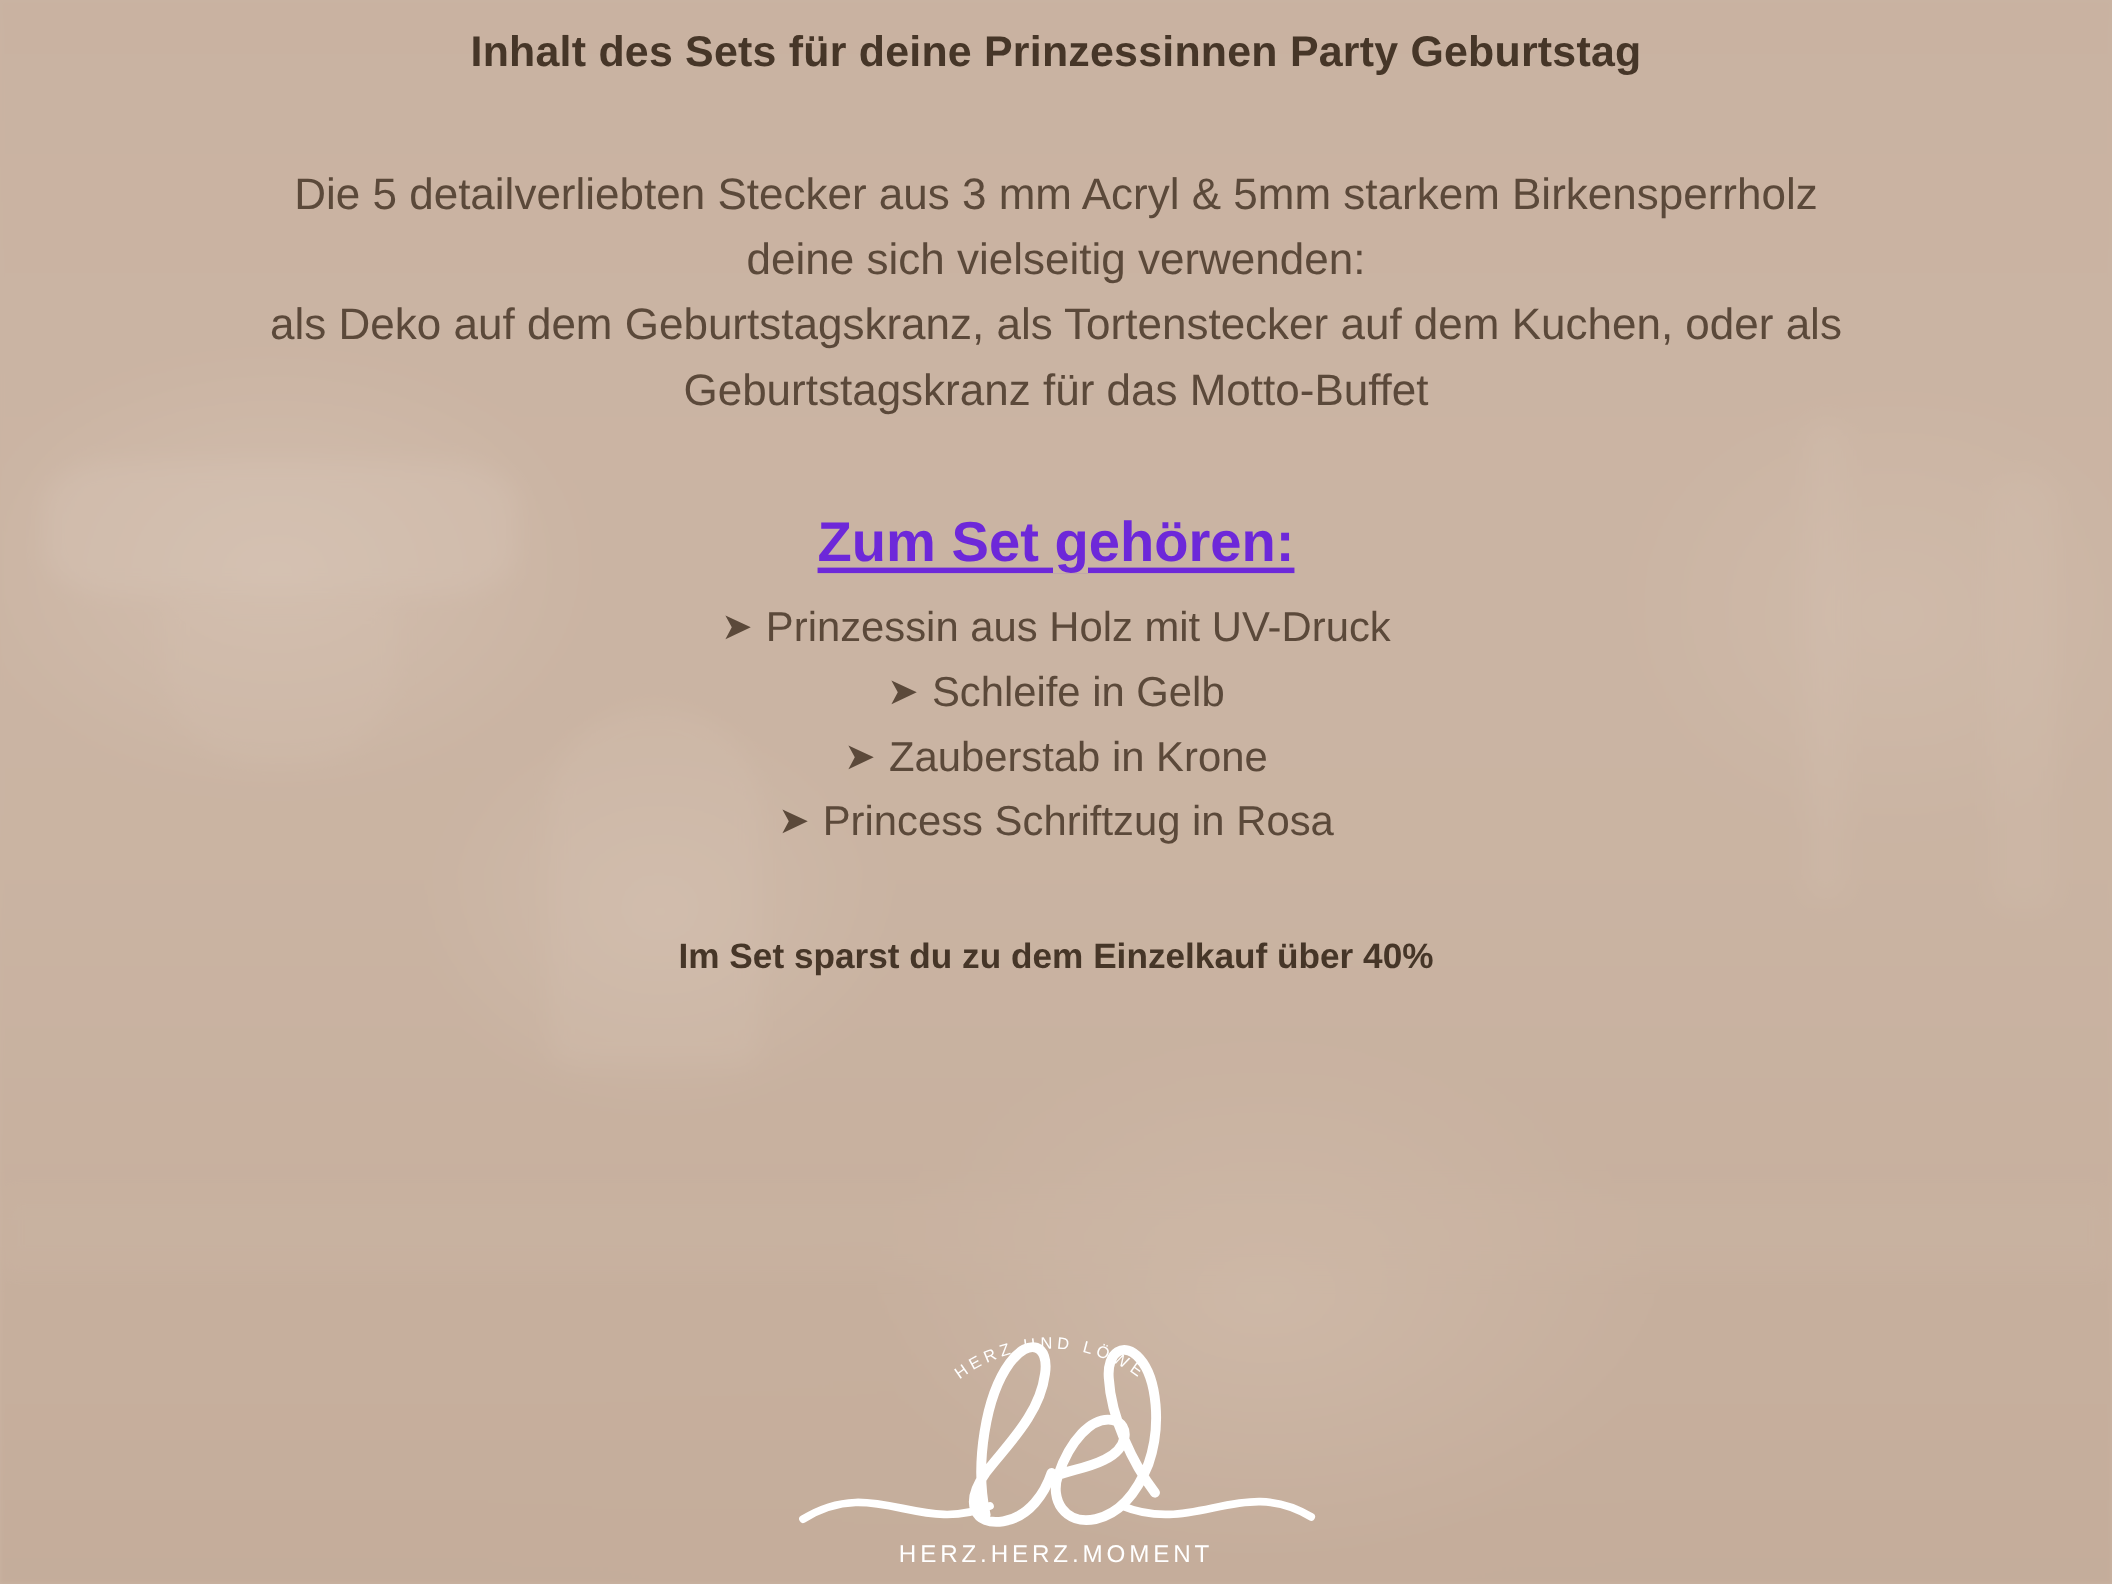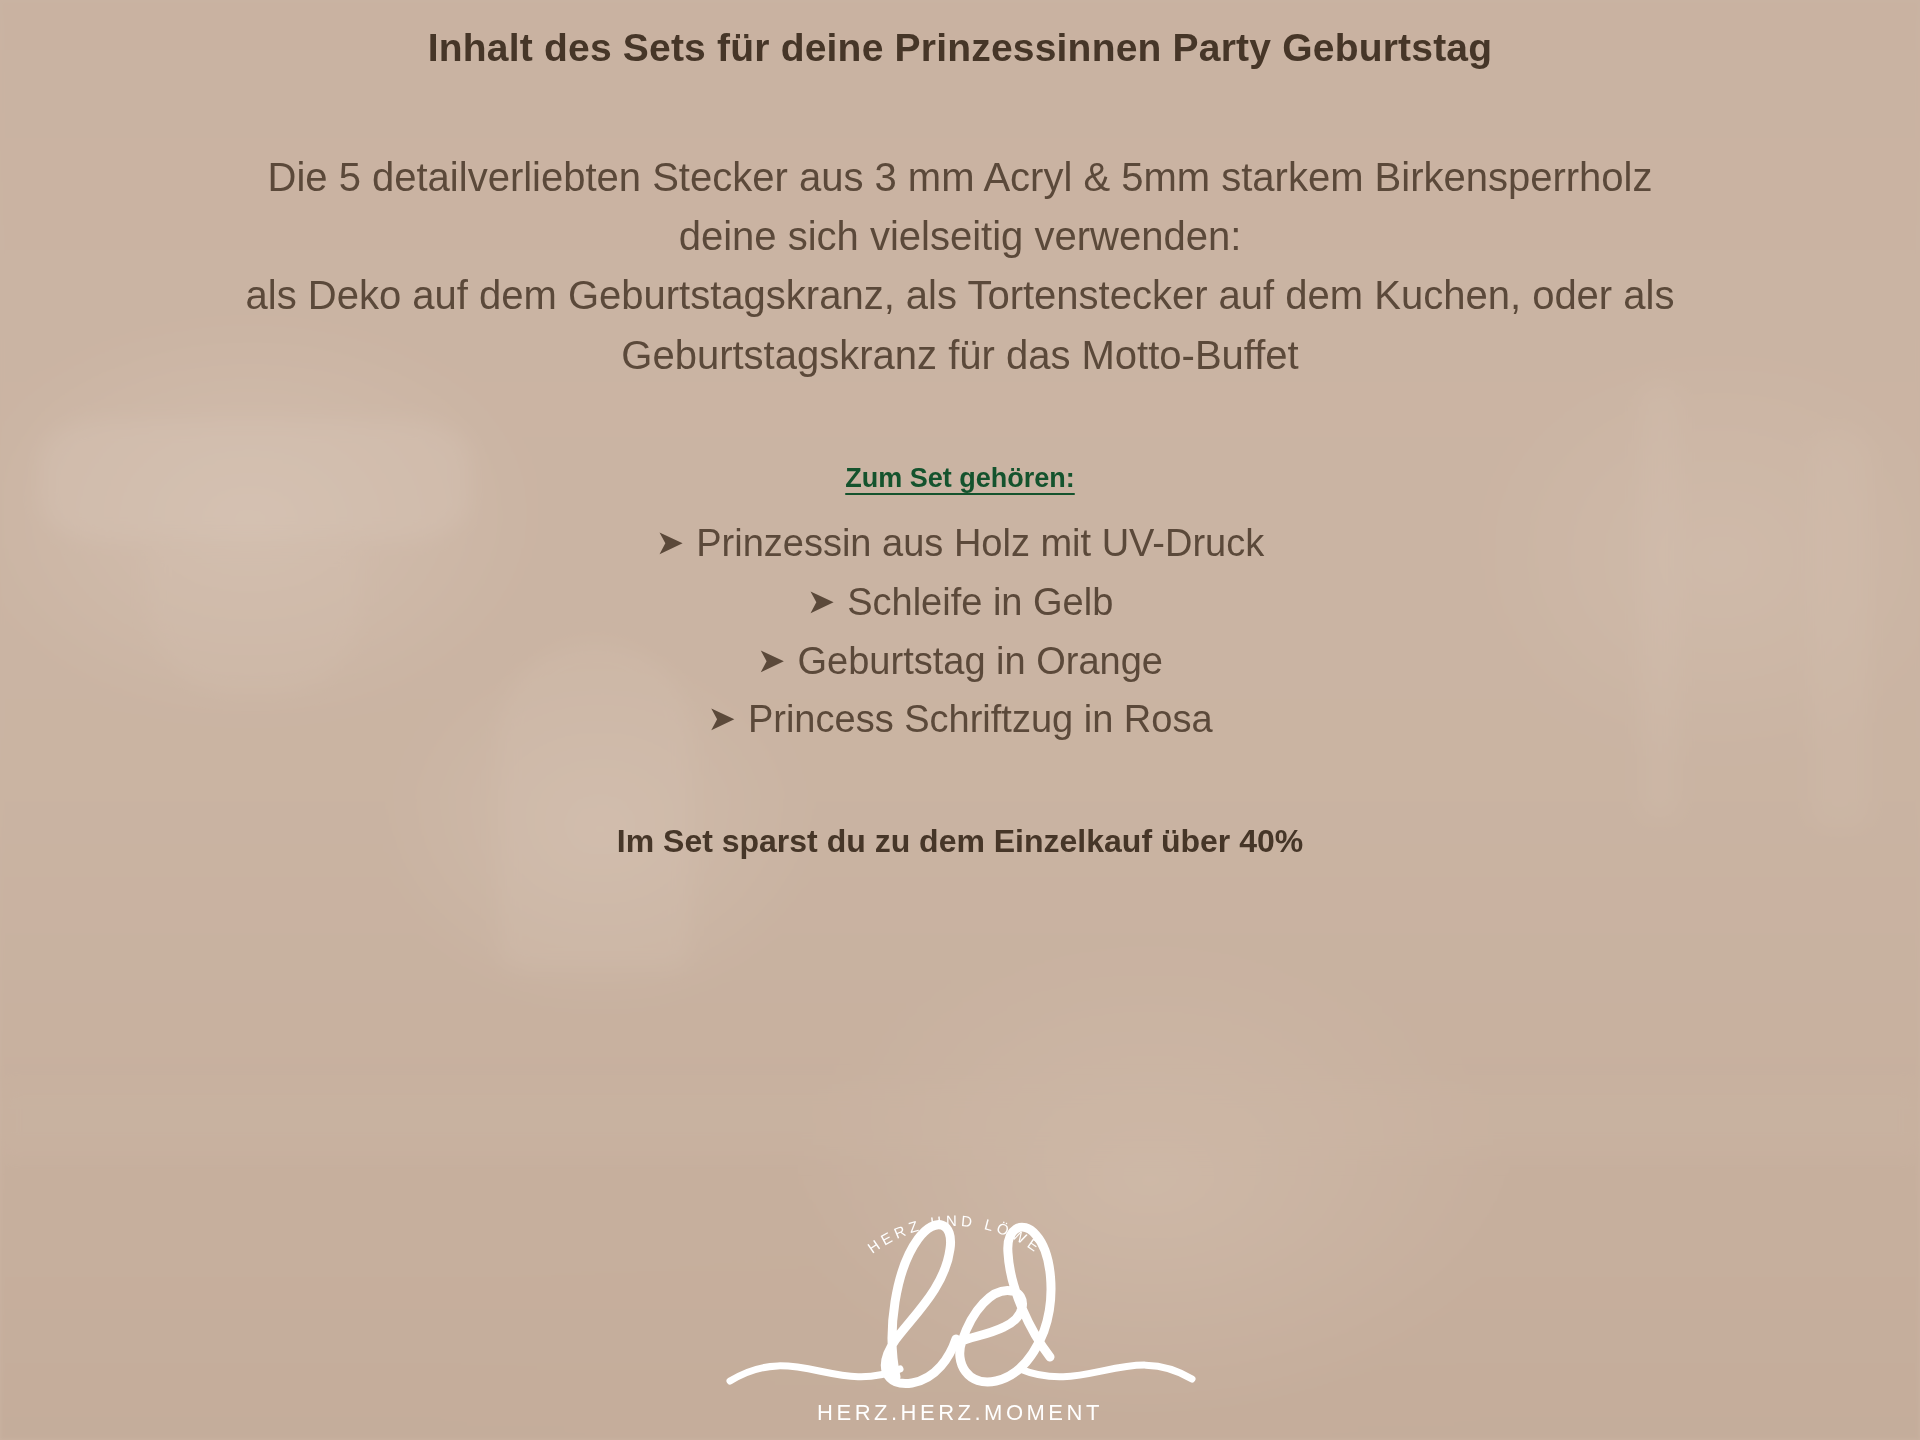--- a/index.html
+++ b/index.html
@@ -109,25 +109,25 @@
     color: #5b4staff;
     color: #5b493a;
   }
   .intro .line { display: block; }
 
   .set-block {
     padding-top: 78px;
   }
   .set-title {
     margin: 0 0 20px 0;
-    font-size: 27px;
+    font-size: 51px;
     font-weight: bold;
     text-decoration: underline;
     text-underline-offset: 6px;
-    color: #14532d;
+    color: #6d28d9;
   }
   .set-list {
     list-style: none;
     margin: 0;
     padding: 0;
     font-size: 38px;
     line-height: 1.55;
     color: #5b493a;
   }
   .set-list li {
@@ -202,21 +202,21 @@
     <div class="set-block">
       <h2 class="set-title">Zum Set gehören:</h2>
       <ul class="set-list">
         <li>
           <span class="bullet-icon">➤</span><span>Prinzessin aus Holz mit UV-Druck</span>
         </li>
         <li>
           <span class="bullet-icon">➤</span><span>Schleife in Gelb</span>
         </li>
         <li>
-          <span class="bullet-icon">➤</span><span>Geburtstag in Orange</span>
+          <span class="bullet-icon">➤</span><span>Zauberstab in Krone</span>
         </li>
         <li>
           <span class="bullet-icon">➤</span><span>Princess Schriftzug in Rosa</span>
         </li>
       </ul>
     </div>
 
     <p class="savings">Im Set sparst du zu dem Einzelkauf über 40%</p>
 
   </div>

